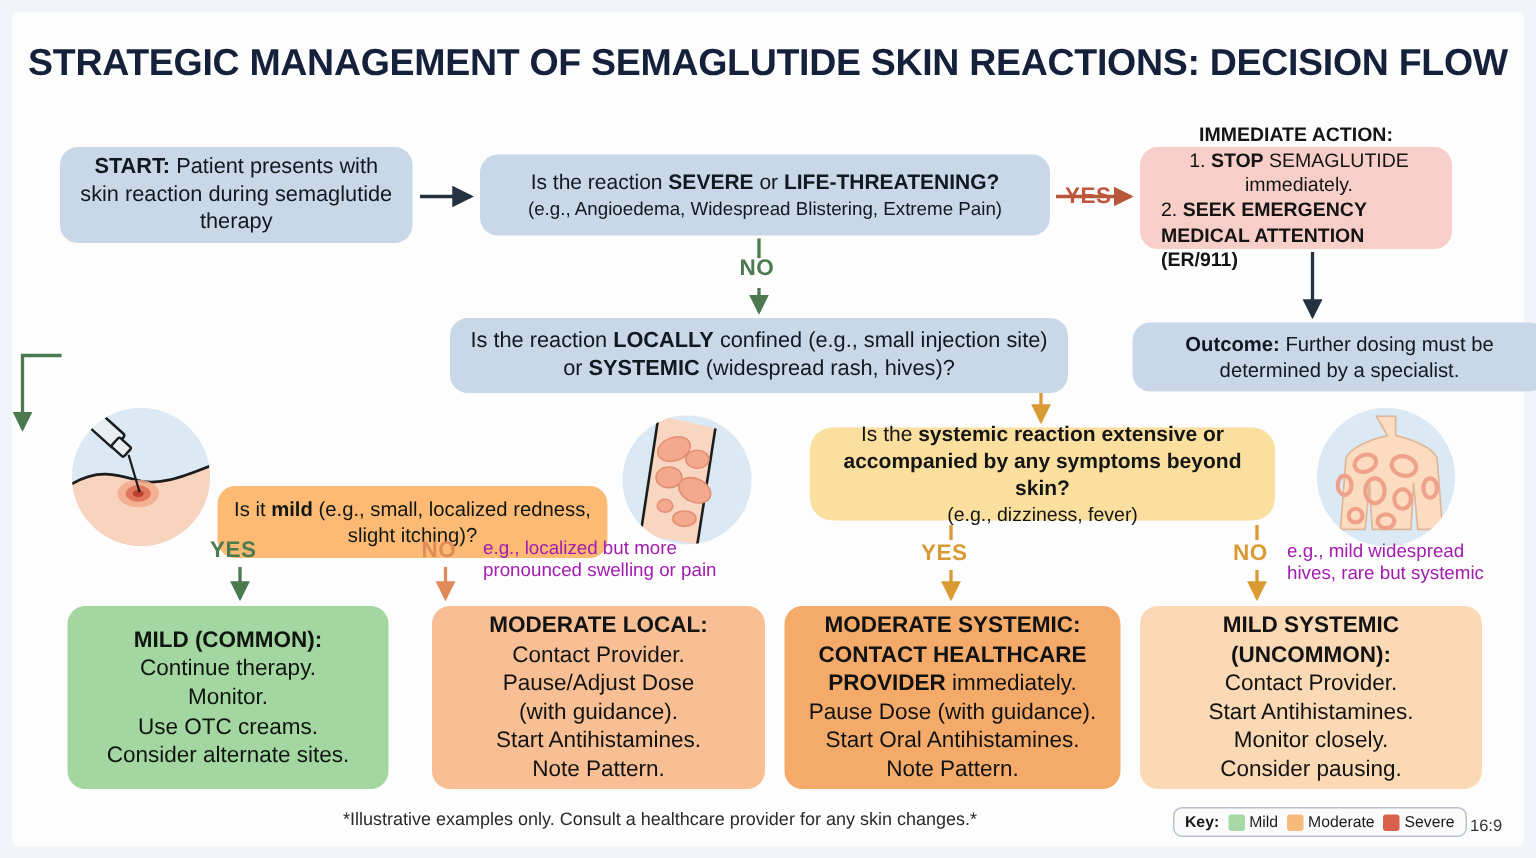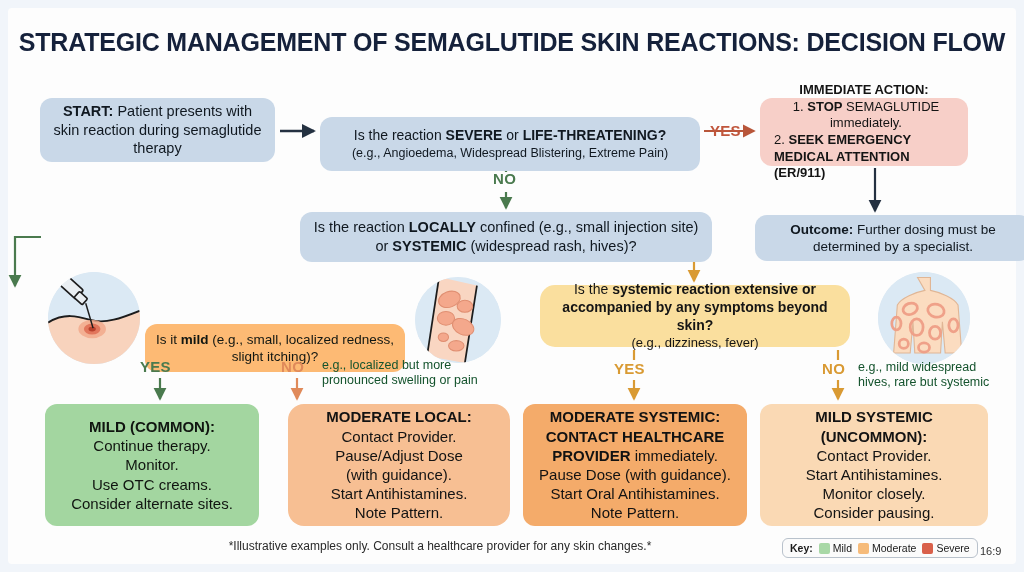--- a/index.html
+++ b/index.html
@@ -39,42 +39,42 @@
   .yellow-q{background:#fadf9e;color:#151515;}
   .green-out{background:#a3d6a0;color:#101510;}
   .orange-mid{background:#f7bf93;color:#131313;}
   .orange-strong{background:#f4ab6a;color:#121212;}
   .peach{background:#fad9b4;color:#131313;}
 
   b{font-weight:bold;}
 
   
   #start-node{left:40px;top:98px;width:235px;height:64px;font-size:14.5px;}
-  #q-severe{left:320px;top:103px;width:380px;height:54px;font-size:14px;margin-top:14px;}
+  #q-severe{left:320px;top:103px;width:380px;height:54px;font-size:14px;}
   #immediate-action{left:760px;top:98px;width:208px;height:68px;font-size:13px;}
   #outcome-specialist{left:755px;top:215px;width:276px;height:46px;font-size:13.5px;}
   #q-local-systemic{left:300px;top:212px;width:412px;height:50px;font-size:14.5px;}
   #q-mild{left:145px;top:292px;width:260px;height:48px;font-size:13.5px;}
   #q-systemic-ext{left:540px;top:285px;width:310px;height:62px;font-size:14px;border-radius:15px;}
 
   #out-mild{left:45px;top:404px;width:214px;height:122px;font-size:15px;}
-  #out-mod-local{left:288px;top:404px;width:222px;height:122px;font-size:15px;border-radius:16px;}
+  #out-mod-local{left:288px;top:404px;width:222px;height:122px;font-size:15px;}
   #out-mod-sys{left:523px;top:404px;width:224px;height:122px;font-size:15px;}
   #out-mild-sys{left:760px;top:404px;width:228px;height:122px;font-size:15px;}
 
   .out-title{font-weight:bold;display:block;}
 
   
   .elabel{position:absolute;font-weight:bold;font-size:15px;letter-spacing:0.3px;}
   .lab-green{color:#4a7a4e;}
   .lab-orange{color:#e08a5a;}
   .lab-amber{color:#d99a33;}
   .lab-red{color:#c0563c;}
 
-  .note{position:absolute;font-size:12.5px;line-height:1.22;color:#14532d;text-align:left;}
+  .note{position:absolute;font-size:12.5px;line-height:1.22;color:#a21caf;text-align:left;}
 
   
   .footnote{
     position:absolute;left:0;top:539px;width:880px;text-align:center;
     font-size:12px;color:#2a2a2a;
   }
   .legend{
     position:absolute;left:782px;top:538px;
     display:flex;align-items:center;gap:6px;
     background:#fbfbfb;border:1px solid #b9c2cc;border-radius:6px;

